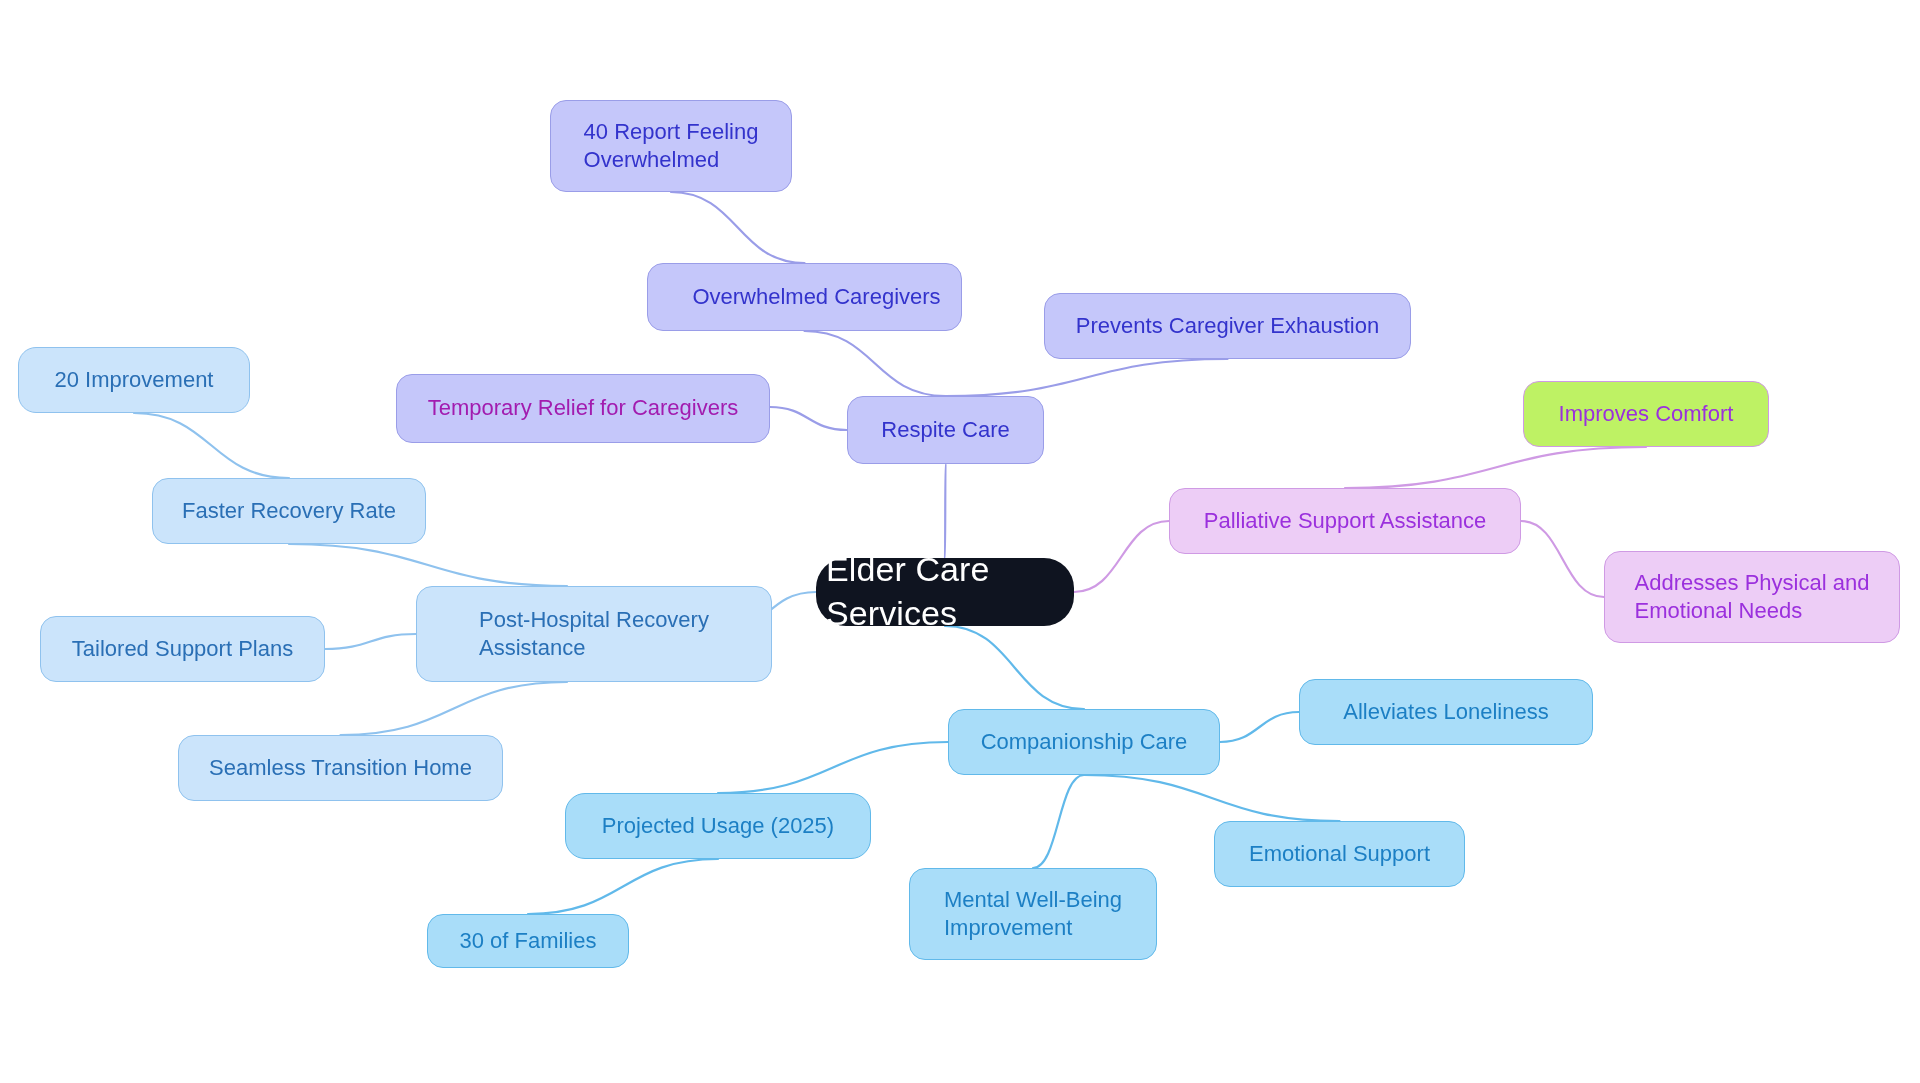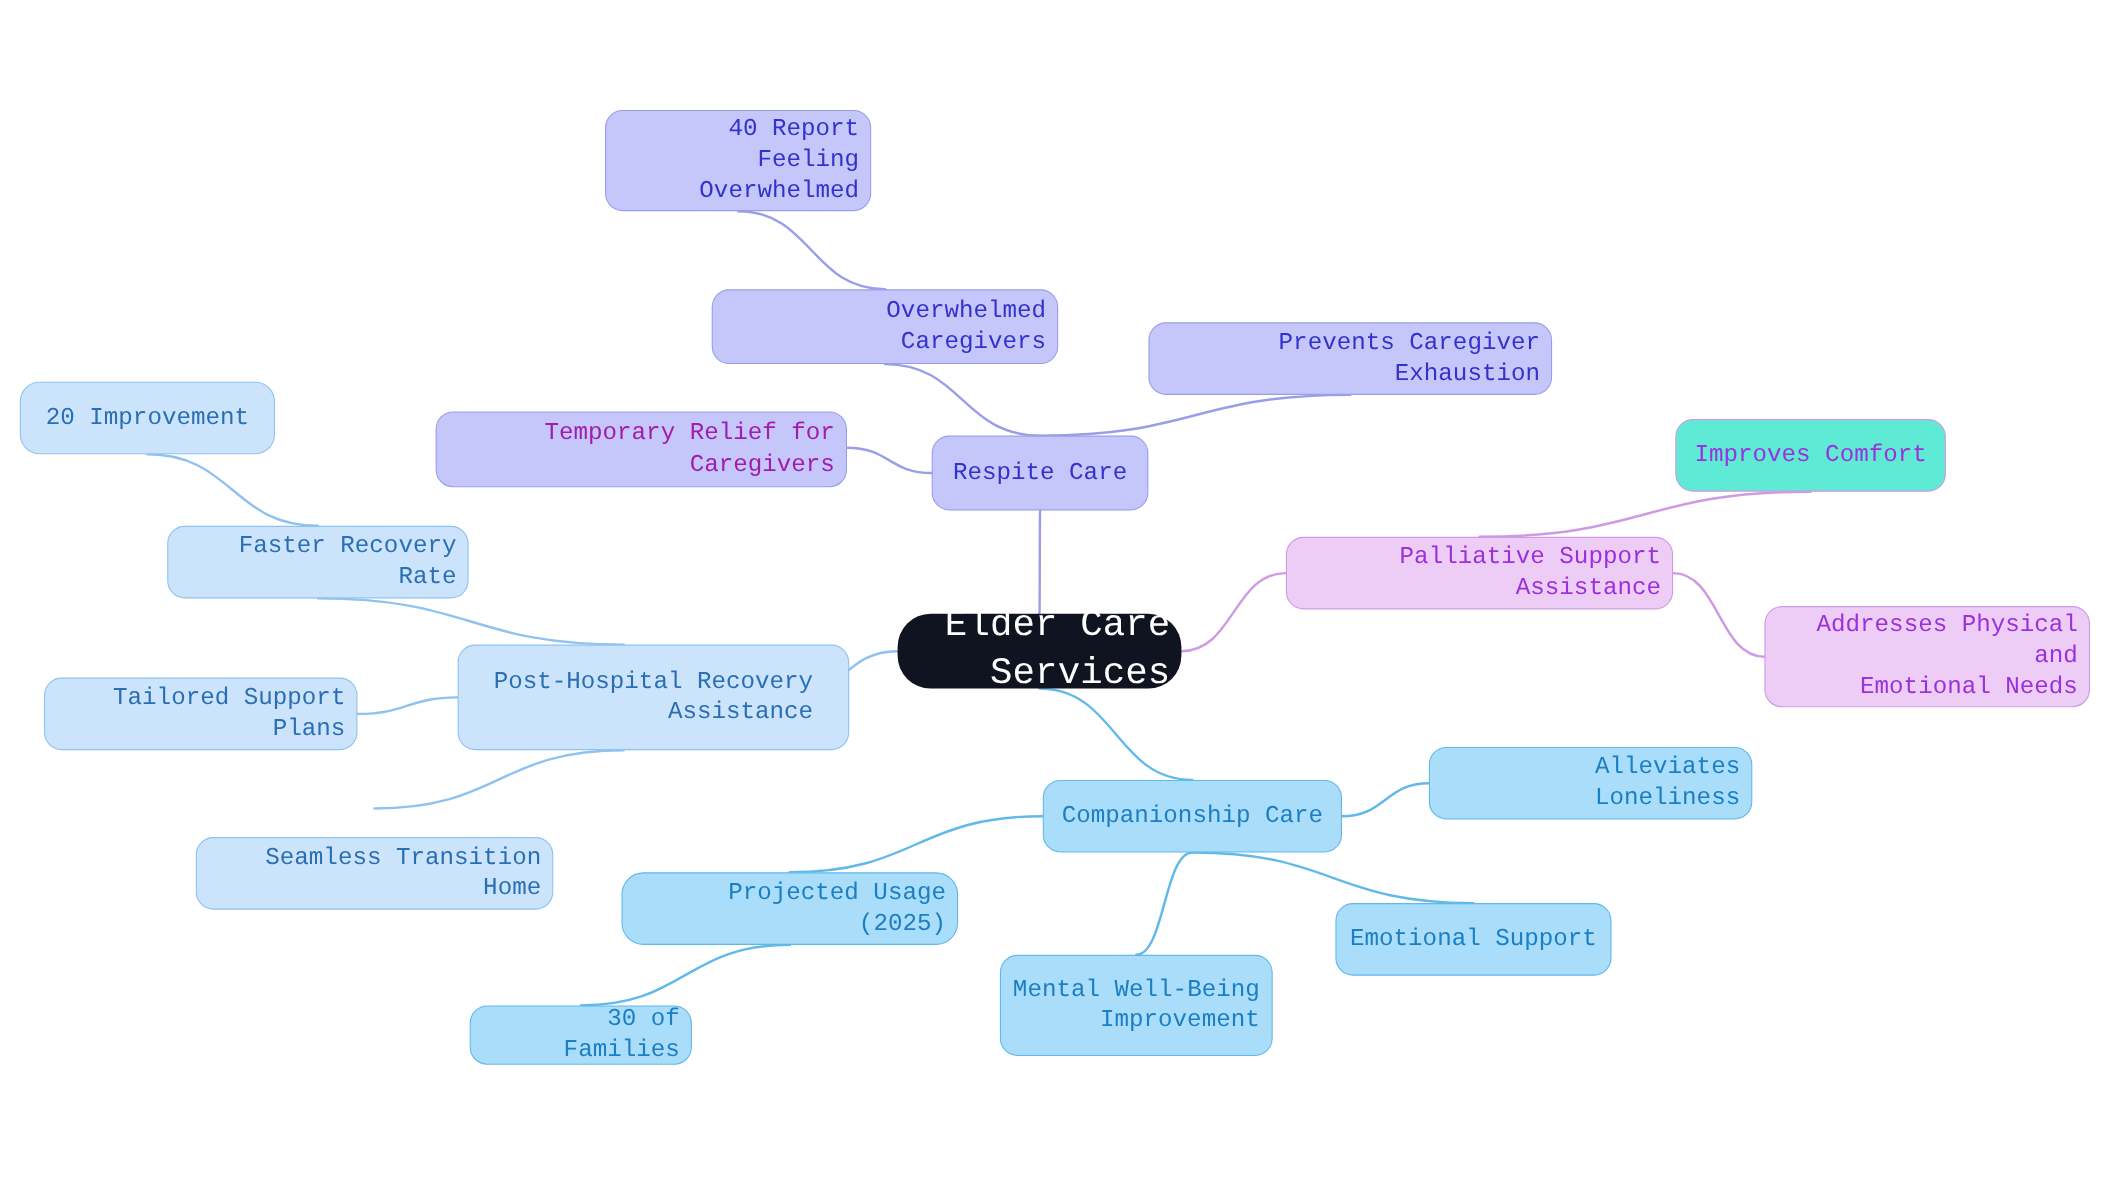--- a/index.html
+++ b/index.html
@@ -28,28 +28,27 @@
     width: 1920px;
     height: 1083px;
     pointer-events: none;
   }
   .node {
     position: absolute;
     box-sizing: border-box;
     display: flex;
     align-items: center;
     justify-content: center;
-    text-align: right;
+    text-align: left;
     border-radius: 16px;
     border-style: solid;
     border-width: 1.5px;
     line-height: 1.28;
     white-space: pre-line;
     padding: 4px 10px;
-    font-family: Liberation Mono, monospace;
   }
   .node-root {
     border-radius: 30px;
     border-width: 0;
     font-size: 34px;
     color: #ffffff;
     background: #0f1420;
     letter-spacing: 0.1px;
   }
   .node-branch, .node-leaf {
@@ -88,26 +87,26 @@
       <div class="node node-leaf" style="left: 396px; top: 374px; width: 374px; height: 69px; background: rgb(197, 199, 250); border-color: rgb(154, 157, 232); color: #a21caf;">Temporary Relief for Caregivers</div>
       <div class="node node-leaf" style="left: 1044px; top: 293px; width: 367px; height: 66px; background: rgb(197, 199, 250); border-color: rgb(154, 157, 232); color: rgb(51, 51, 204);">Prevents Caregiver Exhaustion</div>
       <div class="node node-leaf" style="left: 647px; top: 263px; width: 315px; height: 68px; background: rgb(197, 199, 250); border-color: rgb(154, 157, 232); color: rgb(51, 51, 204); padding-left: 34px;">Overwhelmed Caregivers</div>
       <div class="node node-leaf" style="left: 550px; top: 100px; width: 242px; height: 92px; background: rgb(197, 199, 250); border-color: rgb(154, 157, 232); color: rgb(51, 51, 204);">40 Report Feeling
 Overwhelmed</div>
       <div class="node node-branch node-l1" style="left: 416px; top: 586px; width: 356px; height: 96px; background: rgb(203, 228, 251); border-color: rgb(143, 194, 238); color: rgb(42, 111, 181);">Post-Hospital Recovery
 Assistance</div>
       <div class="node node-leaf" style="left: 152px; top: 478px; width: 274px; height: 66px; background: rgb(203, 228, 251); border-color: rgb(143, 194, 238); color: rgb(42, 111, 181);">Faster Recovery Rate</div>
       <div class="node node-leaf" style="left: 18px; top: 347px; width: 232px; height: 66px; background: rgb(203, 228, 251); border-color: rgb(143, 194, 238); color: rgb(42, 111, 181); border-radius: 18px;">20 Improvement</div>
       <div class="node node-leaf" style="left: 40px; top: 616px; width: 285px; height: 66px; background: rgb(203, 228, 251); border-color: rgb(143, 194, 238); color: rgb(42, 111, 181);">Tailored Support Plans</div>
-      <div class="node node-leaf" style="left: 178px; top: 735px; width: 325px; height: 66px; background: rgb(203, 228, 251); border-color: rgb(143, 194, 238); color: rgb(42, 111, 181); margin-top: 26px;">Seamless Transition Home</div>
+      <div class="node node-leaf" style="left: 178px; top: 735px; width: 325px; height: 66px; background: rgb(203, 228, 251); border-color: rgb(143, 194, 238); color: rgb(42, 111, 181);">Seamless Transition Home</div>
       <div class="node node-branch node-l1" style="left: 948px; top: 709px; width: 272px; height: 66px; background: rgb(169, 221, 249); border-color: rgb(97, 185, 234); color: rgb(28, 127, 196);">Companionship Care</div>
       <div class="node node-leaf" style="left: 1299px; top: 679px; width: 294px; height: 66px; background: rgb(169, 221, 249); border-color: rgb(97, 185, 234); color: rgb(28, 127, 196);">Alleviates Loneliness</div>
       <div class="node node-leaf" style="left: 1214px; top: 821px; width: 251px; height: 66px; background: rgb(169, 221, 249); border-color: rgb(97, 185, 234); color: rgb(28, 127, 196);">Emotional Support</div>
       <div class="node node-leaf" style="left: 909px; top: 868px; width: 248px; height: 92px; background: rgb(169, 221, 249); border-color: rgb(97, 185, 234); color: rgb(28, 127, 196);">Mental Well-Being
 Improvement</div>
       <div class="node node-leaf" style="left: 565px; top: 793px; width: 306px; height: 66px; background: rgb(169, 221, 249); border-color: rgb(97, 185, 234); color: rgb(28, 127, 196); border-radius: 20px;">Projected Usage (2025)</div>
       <div class="node node-leaf" style="left: 427px; top: 914px; width: 202px; height: 54px; background: rgb(169, 221, 249); border-color: rgb(97, 185, 234); color: rgb(28, 127, 196);">30 of Families</div>
       <div class="node node-branch node-l1" style="left: 1169px; top: 488px; width: 352px; height: 66px; background: rgb(237, 205, 246); border-color: rgb(207, 154, 228); color: rgb(155, 48, 221);">Palliative Support Assistance</div>
-      <div class="node node-leaf" style="left: 1523px; top: 381px; width: 246px; height: 66px; background: #5eead4; border-color: rgb(207, 154, 228); color: rgb(155, 48, 221);">Improves Comfort</div>
+      <div class="node node-leaf" style="left: 1523px; top: 381px; width: 246px; height: 66px; background: #bef264; border-color: rgb(207, 154, 228); color: rgb(155, 48, 221);">Improves Comfort</div>
       <div class="node node-leaf" style="left: 1604px; top: 551px; width: 296px; height: 92px; background: rgb(237, 205, 246); border-color: rgb(207, 154, 228); color: rgb(155, 48, 221);">Addresses Physical and
 Emotional Needs</div>
     </div>
 </div>
 
 </body></html>

